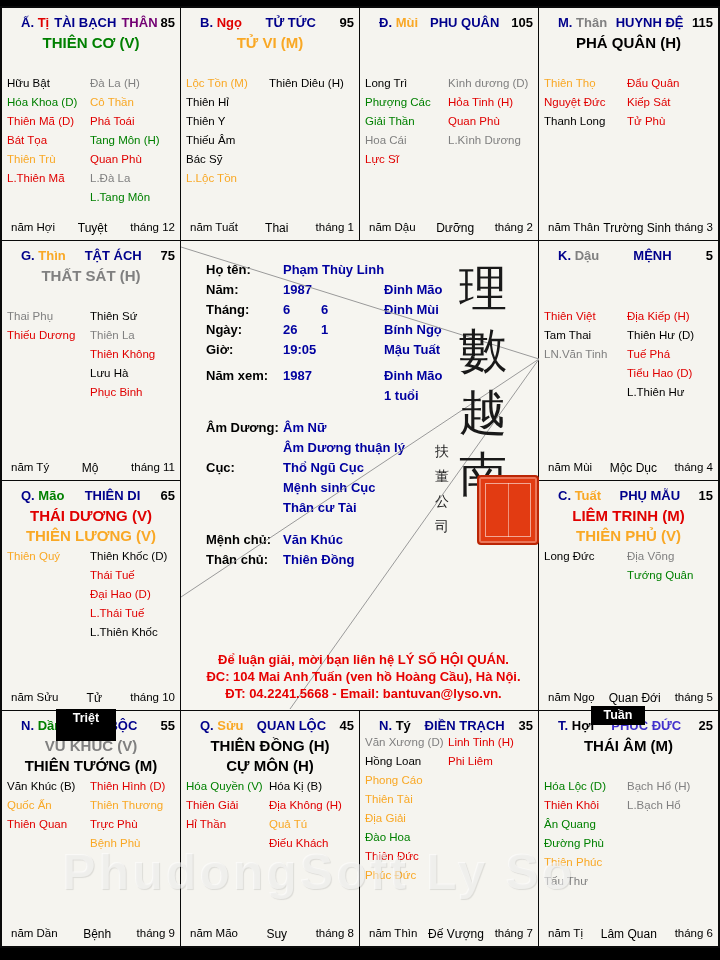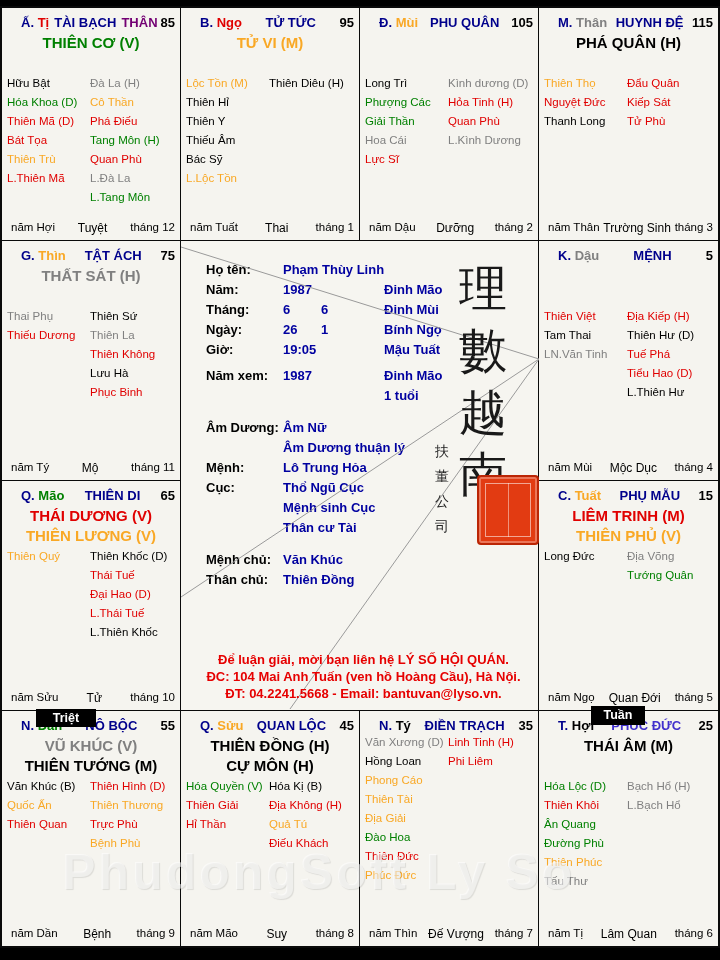--- a/index.html
+++ b/index.html
@@ -25,21 +25,21 @@
           line-height:20px;padding-top:3px;box-sizing:border-box;}
   .cols{position:relative;padding-left:5px;}
   .colR{position:absolute;left:88px;top:0;}
   .star{font-size:11.5px;line-height:19px;white-space:nowrap;}
   .bd{font-weight:normal;}
   .ftr{position:absolute;left:9px;right:5px;bottom:5px;display:flex;
        justify-content:space-between;align-items:flex-start;font-size:11.5px;color:#000;}
   .ftr .fs{font-size:12px;font-weight:normal;}
   .tag{position:absolute;background:#000;color:#fff;font-weight:bold;font-size:12.5px;
        text-align:center;line-height:19px;z-index:6;}
-  .triet{left:36px;top:709px;width:60px;height:18px;}
+  .triet{left:56px;top:709px;width:60px;height:32px;}
   .tuan{left:591px;top:706px;width:54px;height:19px;}
   
   .fields{position:absolute;left:0;top:0;right:0;padding-top:18px;}
   .crow{display:flex;height:20px;align-items:center;font-size:13px;font-weight:bold;
         margin-left:25px;white-space:nowrap;}
   .crow .lbl{width:77px;color:#000;flex:0 0 auto;}
   .crow .cv1{min-width:38px;flex:0 0 auto;}
   .crow .cv2{width:63px;flex:0 0 auto;}
   .g6{margin-top:6px}.g12{margin-top:12px}
   .lines-svg{position:absolute;left:0;top:0;z-index:1;pointer-events:none;}
@@ -120,26 +120,20 @@
           <span class="cv2 c-value"></span>
           <span class="ccc c-value"></span>
         </div>
         <div class="crow">
           <span class="lbl"></span>
           <span class="cv1 c-value">Âm Dương thuận lý</span>
           <span class="cv2 c-value"></span>
           <span class="ccc c-value"></span>
         </div>
         <div class="crow">
-          <span class="lbl">Mệnh:</span>
-          <span class="cv1 c-value">Lô Trung Hỏa</span>
-          <span class="cv2 c-value"></span>
-          <span class="ccc c-value"></span>
-        </div>
-        <div class="crow">
           <span class="lbl">Cục:</span>
           <span class="cv1 c-value">Thổ Ngũ Cục</span>
           <span class="cv2 c-value"></span>
           <span class="ccc c-value"></span>
         </div>
         <div class="crow">
           <span class="lbl"></span>
           <span class="cv1 c-value">Mệnh sinh Cục</span>
           <span class="cv2 c-value"></span>
           <span class="ccc c-value"></span>
@@ -197,21 +191,21 @@
           <div class="star c-black bd">Hữu Bật</div>
           <div class="star c-green bd">Hóa Khoa (D)</div>
           <div class="star c-red">Thiên Mã (D)</div>
           <div class="star c-red">Bát Tọa</div>
           <div class="star c-orange">Thiên Trù</div>
           <div class="star c-red">L.Thiên Mã</div>
         </div>
       <div class="colR">
           <div class="star c-gray bd">Đà La (H)</div>
           <div class="star c-orange">Cô Thần</div>
-          <div class="star c-red">Phá Điếu</div>
+          <div class="star c-red">Phá Toái</div>
           <div class="star c-green">Tang Môn (H)</div>
           <div class="star c-red">Quan Phù</div>
           <div class="star c-gray">L.Đà La</div>
           <div class="star c-green">L.Tang Môn</div>
         </div>
     </div>
     <div class="ftr">
       <span class="fy">năm Hợi</span>
       <span class="fs">Tuyệt</span>
       <span class="fm">tháng 12</span>

